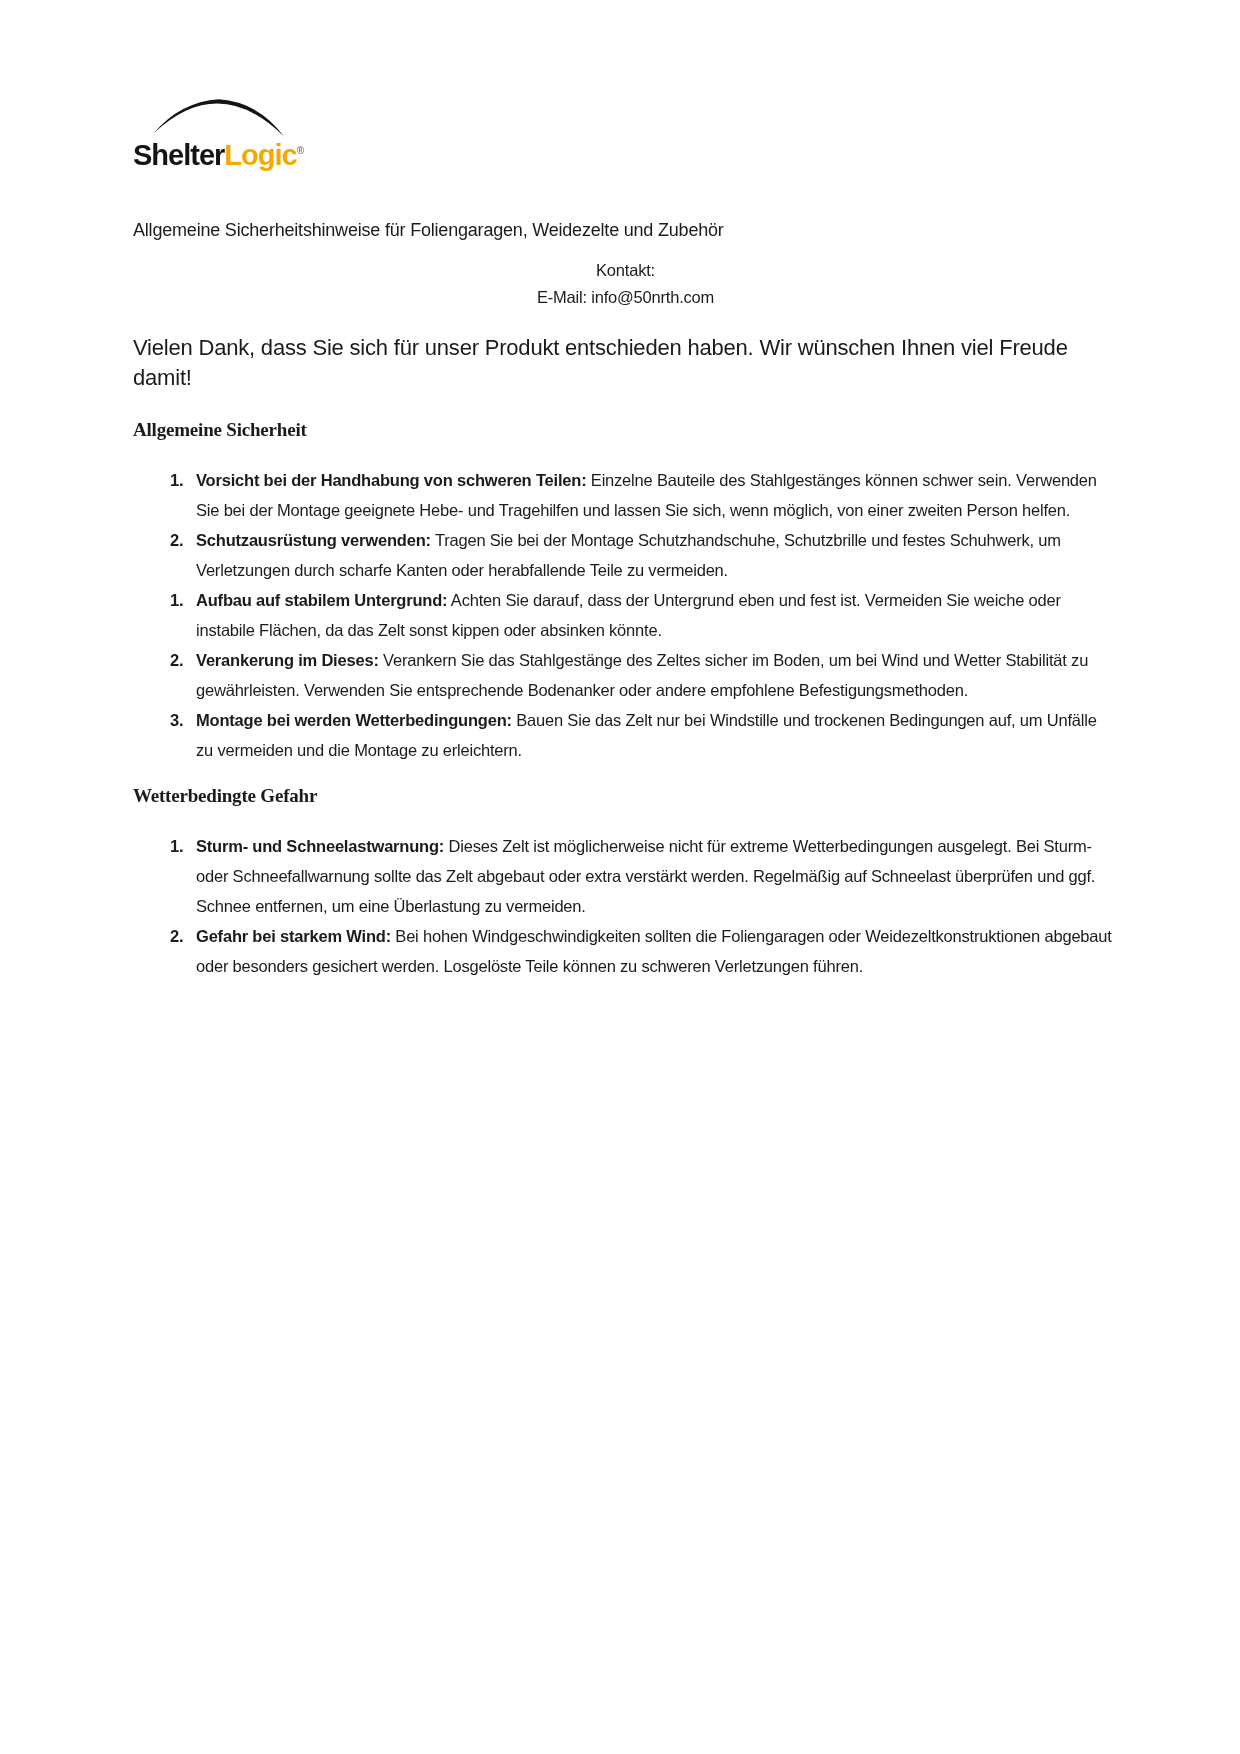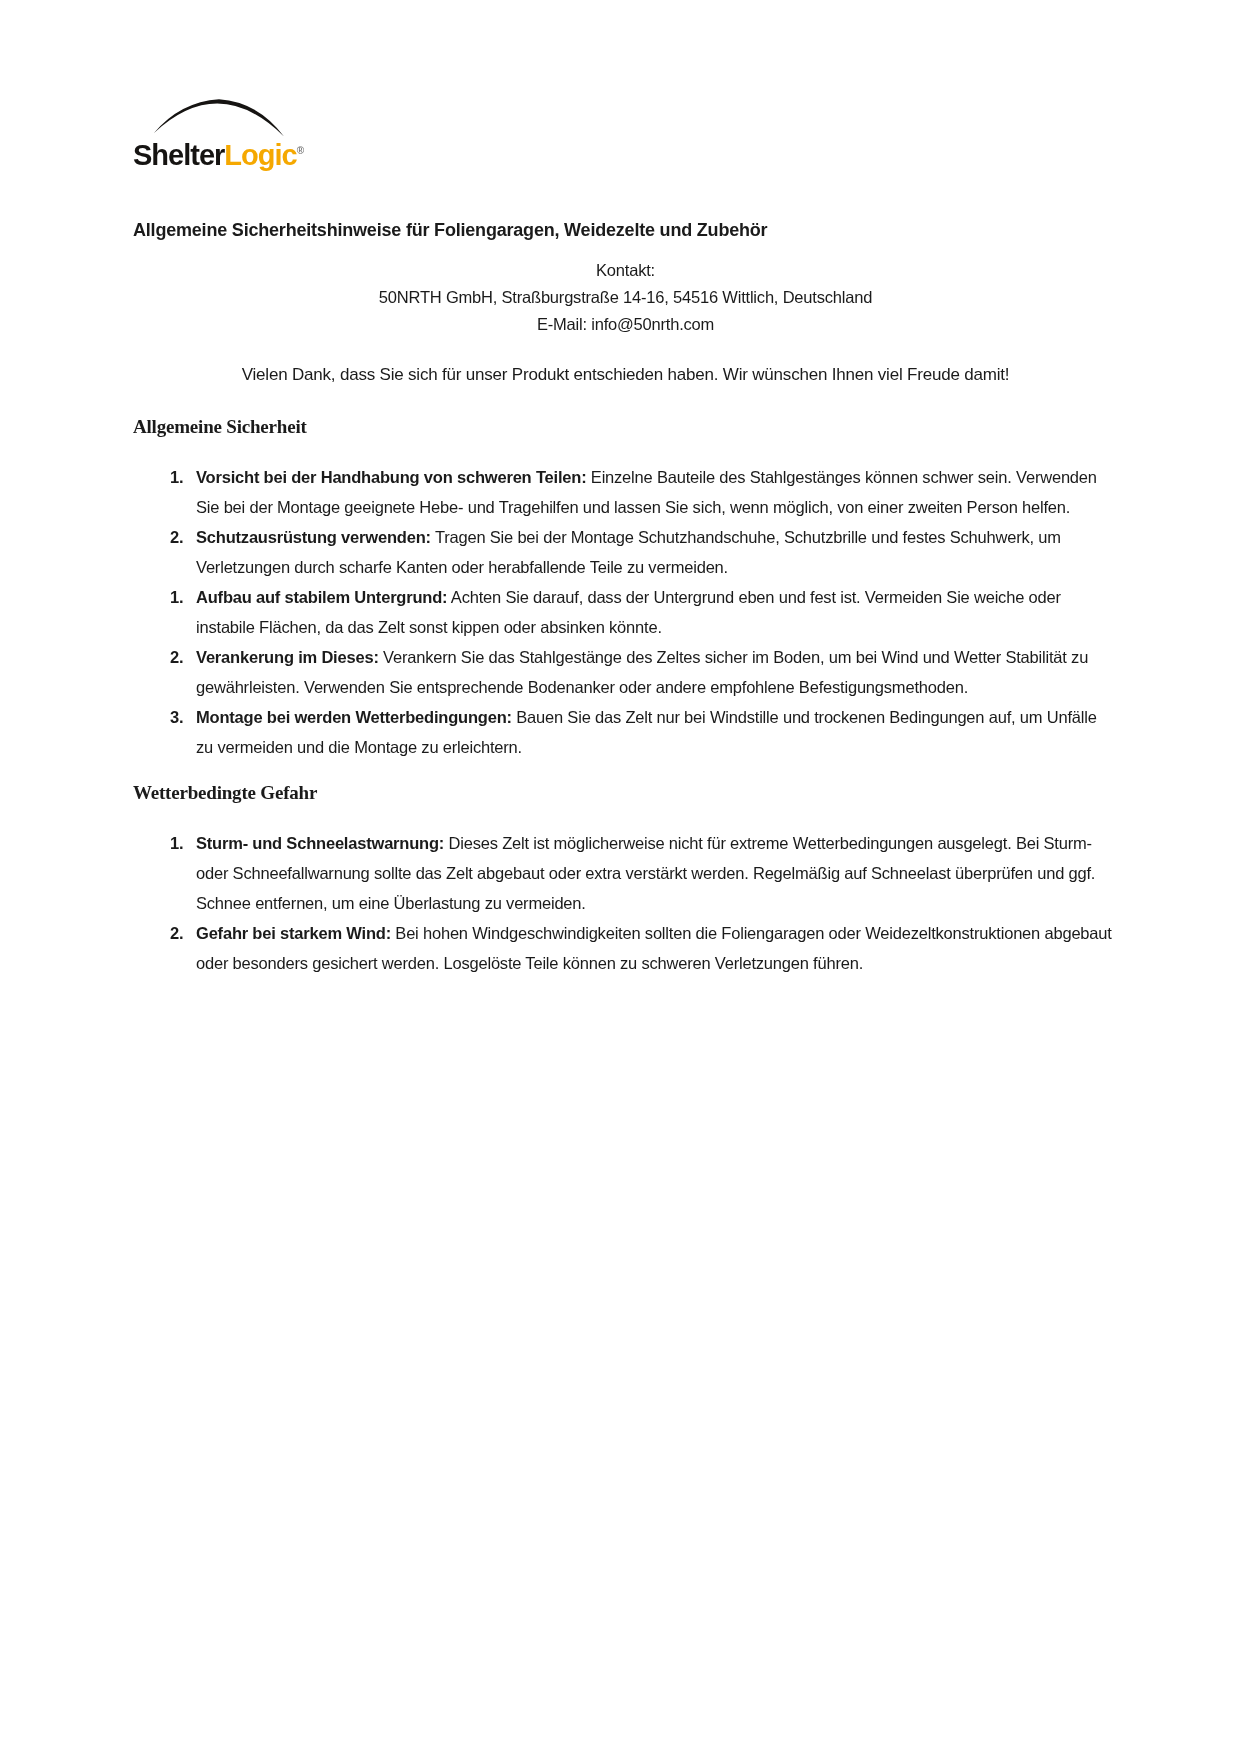--- a/index.html
+++ b/index.html
@@ -46,38 +46,37 @@
   .logo-gold { color: #F5A800; }
   .logo-reg {
     font-size: 10px;
     vertical-align: super;
     color: #7a7a7a;
     letter-spacing: 0;
   }
   
   .doc-title {
     font-size: 18px;
-    font-weight: bold;
+    font-weight: normal;
     letter-spacing: -0.2px;
     margin: 0 0 13px 0;
     line-height: 28px;
   }
   .contact {
     font-size: 16.5px;
     line-height: 27px;
     letter-spacing: -0.2px;
     margin: 0 0 22px 0;
     text-align: center;
   }
   .para {
-    font-size: 17px;
+    font-size: 22px;
     line-height: 30px;
     letter-spacing: -0.2px;
     margin: 0 0 22px 0;
-    text-align: center;
   }
   .lead-bold { font-weight: bold; }
   .section-heading {
     font-size: 19px;
     font-weight: bold;
     letter-spacing: -0.2px;
     line-height: 30px;
     margin: 16px 0 20px 0;
     font-family: Liberation Serif, serif;
   }
@@ -108,21 +107,20 @@
       <svg class="logo-swoosh" viewBox="0 0 150 60" xmlns="http://www.w3.org/2000/svg" aria-hidden="true">
         <path d="M0,52 Q75,-18 150,56 Q120,16 75,13 Q30,16 0,52 Z" fill="#161412"></path>
       </svg>
       <span class="logo-text"><span>Shelter</span><span class="logo-gold">Logic</span><span class="logo-reg">®</span></span>
     </div>
 
     <h1 class="doc-title">Allgemeine Sicherheitshinweise für Foliengaragen, Weidezelte und Zubehör</h1>
 
     <div class="contact">
       <div>Kontakt:</div>
-      <div>50NRTH GmbH, Straßburgstraße 14-16, 54516 Wittlich, Deutschland</div>
       <div>E-Mail: info@50nrth.com</div>
     </div>
 
     <p class="para">Vielen Dank, dass Sie sich für unser Produkt entschieden haben. Wir wünschen Ihnen viel Freude damit!</p>
 
 
     <h2 class="section-heading">Allgemeine Sicherheit</h2>
     <div class="num-list">
       <div class="num-item">
         <span class="num-marker">1.</span>

